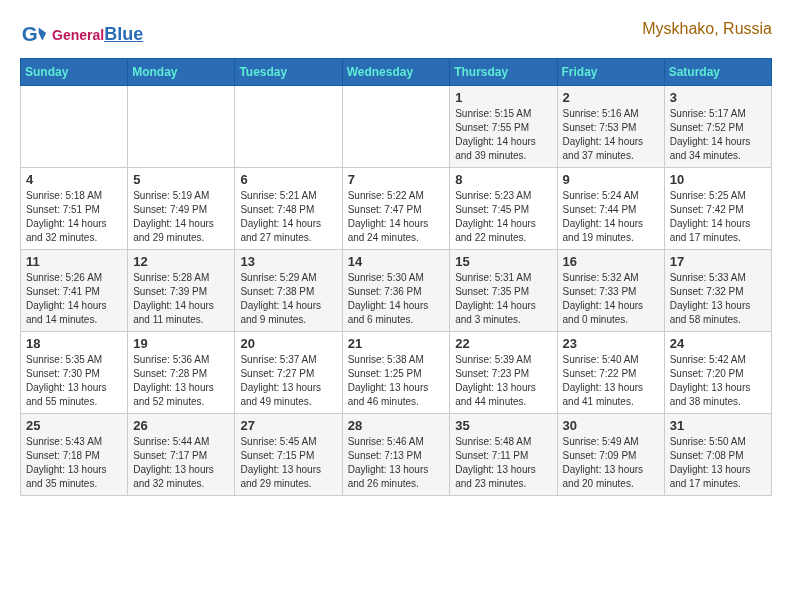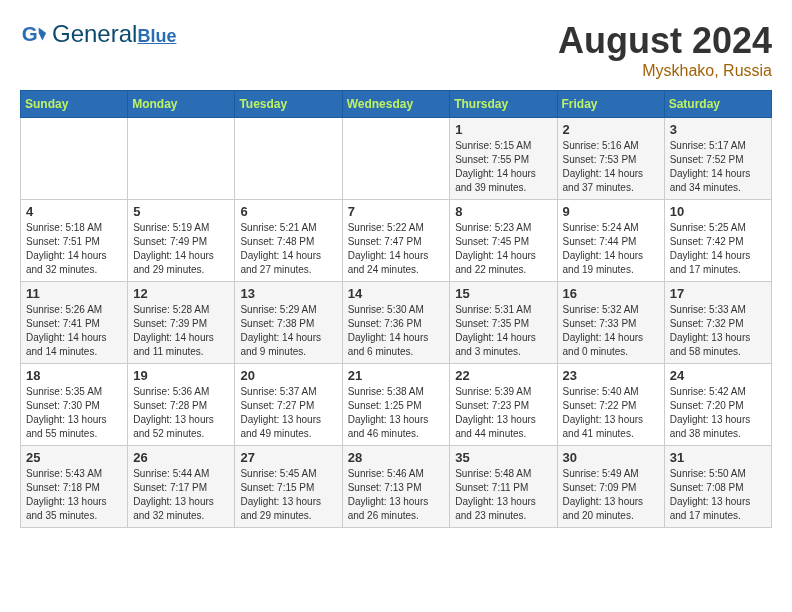--- a/index.html
+++ b/index.html
@@ -15,23 +15,23 @@
       justify-content: space-between;
       align-items: flex-start;
       margin-bottom: 10px;
     }
     .logo {
       display: flex;
       align-items: center;
       gap: 4px;
     }
     .logo-text-general {
-      font-size: 24px;
-      font-weight: normal;
-      color: #0c4a6e;
+      font-size: 14px;
+      font-weight: bold;
+      color: #be185d;
     }
     .logo-text-blue {
       font-size: 18px;
       font-weight: bold;
       color: #2a6db5;
       text-decoration: underline;
     }
     .logo-icon {
       width: 28px;
       height: 28px;
@@ -48,21 +48,21 @@
       font-size: 16px;
       color: #a16207;
     }
     .calendar {
       width: 100%;
       border-collapse: collapse;
       font-size: 11px;
     }
     .calendar thead th {
       background-color: #2a6db5;
-      color: #bef264;
+      color: #5eead4;
       padding: 6px 4px;
       text-align: left;
       font-size: 12px;
       font-weight: bold;
       border: 1px solid #1a5ca0;
     }
     .calendar tbody td {
       vertical-align: top;
       padding: 4px 5px;
       border: 1px solid #ccc;
@@ -98,21 +98,20 @@
   <div class="logo">
     <svg class="logo-icon" viewBox="0 0 30 30">
       <text x="2" y="22" font-size="22" fill="#2a6db5" font-weight="bold">G</text>
       <polygon points="20,8 28,14 24,22 20,14" fill="#2a6db5"></polygon>
     </svg>
     <div>
       <span class="logo-text-general">General</span><span class="logo-text-blue">Blue</span>
     </div>
   </div>
   <div class="title-block">
-    <div class="title-month">August 2024</div>
     <div class="title-location">Myskhako, Russia</div>
   </div>
 </div>
 
 <table class="calendar">
   <thead>
     <tr>
     <th>Sunday</th>
         <th>Monday</th>
         <th>Tuesday</th>

